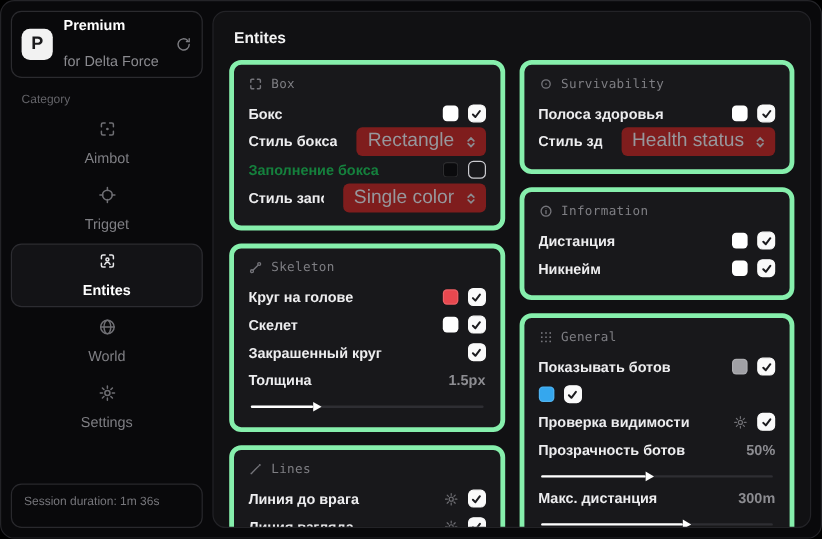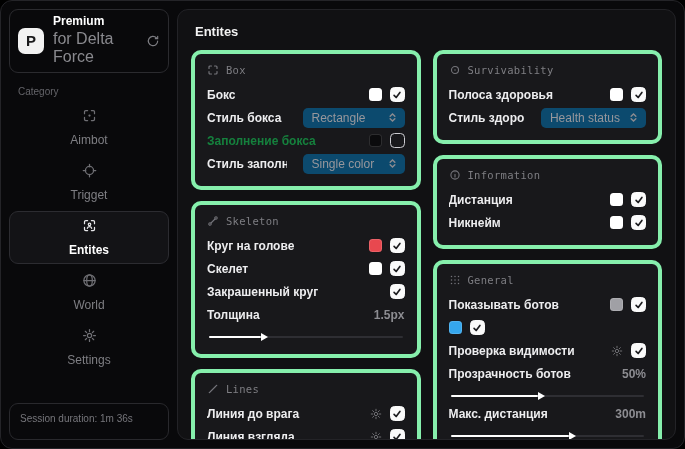--- a/index.html
+++ b/index.html
@@ -5,21 +5,21 @@
   html,body{margin:0;padding:0;width:685px;height:449px;overflow:hidden;background:#000;}
   body{font-family:"Liberation Sans",sans-serif;position:relative;-webkit-font-smoothing:antialiased;}
   .window{position:absolute;inset:0;background:#09090b;border:1px solid #242428;border-radius:12px;box-sizing:border-box;display:flex;overflow:hidden;}
 
   
   .sidebar{width:176px;flex:none;display:flex;flex-direction:column;padding:8px;box-sizing:border-box;}
   .brand{border:1px solid #2b2b2f;border-radius:9px;padding:5px 8px;display:flex;align-items:center;gap:9px;}
   .brand-logo{width:26px;height:26px;border-radius:7px;background:#f2f2f2;color:#1a1a1c;font-weight:bold;font-size:15px;display:flex;align-items:center;justify-content:center;flex:none;}
   .brand-text{line-height:1.15;}
   .brand-title{font-size:12px;font-weight:700;color:#fff;}
-  .brand-sub{font-size:16px;color:#8a8a8f;margin-top:1px;}
+  .brand-sub{font-size:12px;color:#8a8a8f;margin-top:16px;}
   .brand-refresh{margin-left:auto;color:#7c7c81;display:flex;}
   .category{font-size:10px;color:#646469;margin:13px 0 4px 9px;}
   .nav{display:flex;flex-direction:column;gap:2px;}
   .nav-item{display:flex;align-items:center;gap:10px;padding:6px 10px;border-radius:9px;color:#7f7f84;font-size:12px;border:1px solid transparent;cursor:pointer;flex-direction:column;}
   .nav-item .nav-icon{display:flex;color:#6f6f74;}
   .nav-item.active{color:#fff;font-weight:700;background:#131316;border-color:#2c2c31;}
   .nav-item.active .nav-icon{color:#e8e8ea;}
   .session{margin-top:auto;border:1px solid #29292d;border-radius:9px;padding:9px 10px 15px;font-size:10px;color:#76767b;}
 
   
@@ -32,21 +32,21 @@
   .card-header .hicon{display:flex;color:#74747a;}
   .row{display:flex;align-items:center;min-height:23px;gap:16px;}
   .row-label{font-size:12px;font-weight:700;color:#ededef;flex:1;white-space:nowrap;overflow:hidden;}
   .row-label.dim{color:#15803d;}
   .controls{display:flex;align-items:center;gap:8px;flex:none;}
   .swatch{width:13px;height:13px;border-radius:3.5px;box-shadow:inset 0 0 0 1px rgba(255,255,255,.14);cursor:pointer;}
   .checkbox{width:15px;height:15px;border-radius:4.5px;display:flex;align-items:center;justify-content:center;border:1.5px solid #cbcbd0;box-sizing:border-box;cursor:pointer;background:transparent;}
   .checkbox svg{display:none;}
   .checkbox.checked{background:#fafafa;border-color:#fafafa;}
   .checkbox.checked svg{display:block;}
-  .select{display:flex;align-items:center;gap:8px;background:#0c4a6e;border-radius:5px;padding:3px 7px 3px 9px;color:#97979c;font-size:12px;min-width:86px;justify-content:space-between;cursor:pointer;}
+  .select{display:flex;align-items:center;gap:8px;background:#7f1d1d;border-radius:5px;padding:3px 7px 3px 9px;color:#97979c;font-size:16px;min-width:86px;justify-content:space-between;cursor:pointer;}
   .select .unfold{display:flex;color:#8b8b90;}
   .value{font-size:12px;color:#8d8d92;font-weight:600;flex:none;}
   .slider{position:relative;height:2px;background:#2e2e33;border-radius:2px;margin:10px 2px 5px;cursor:pointer;}
   .slider .fill{position:absolute;left:0;top:0;height:2px;background:#fff;border-radius:2px;}
   .slider .fill::after{content:"";position:absolute;right:-7px;top:-3.5px;width:0;height:0;border-left:7px solid #fff;border-top:4.5px solid transparent;border-bottom:4.5px solid transparent;}
   .gear-mini{color:#6e6e73;display:flex;cursor:pointer;}
 </style>
 </head>
 <body>
 

